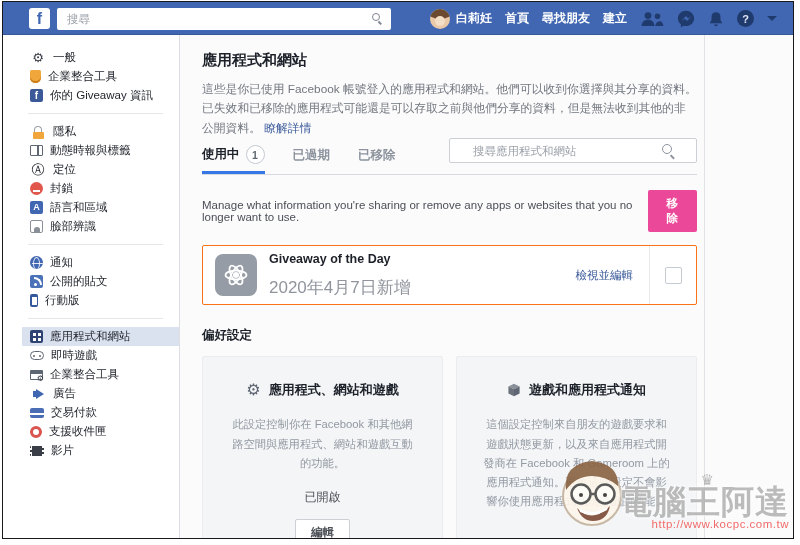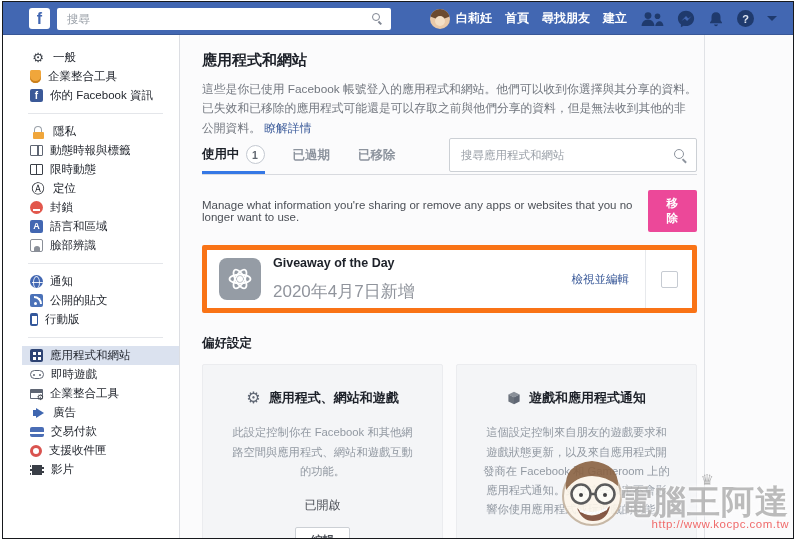--- a/index.html
+++ b/index.html
@@ -104,36 +104,36 @@
   .page-title{font-size:15px;font-weight:700;color:#1d2129;margin:4px 0 10px;}
   .page-desc{font-size:11.8px;color:#71767e;line-height:1.65;margin:0;}
   .learn-more{color:#385898;cursor:pointer;}
   .tabs-row{position:relative;border-bottom:1px solid #d8dadf;height:36px;
             display:flex;align-items:flex-end;}
   .tab{margin-right:28px;padding-bottom:10px;font-size:12.5px;font-weight:700;color:#8d949e;
        cursor:pointer;display:flex;align-items:center;gap:6px;}
   .tab.active{color:#1d2129;padding-bottom:7px;border-bottom:3px solid #3578e5;}
   .tab-badge{width:17px;height:17px;border:1px solid #c4c9d1;border-radius:50%;background:#fff;
              font-size:10.5px;color:#606770;display:flex;align-items:center;justify-content:center;}
-  .apps-search{position:absolute;right:0;top:0;width:248px;height:34px;background:#fff;
+  .apps-search{position:absolute;right:0;top:0;width:248px;height:25px;background:#fff;
                border:1px solid #ccd0d5;border-radius:2px;box-sizing:border-box;
-               display:flex;align-items:center;padding:0 9px;}
+               display:flex;align-items:center;padding:0 21px;}
   .apps-search input{flex:1;border:none;outline:none;font-size:11.5px;color:#1d2129;
                      background:transparent;font-family:inherit;}
   .apps-search input::placeholder{color:#9aa0a8;}
   .mag2{width:13px;height:13px;position:relative;flex:none;}
   .mag2::before{content:"";position:absolute;left:0;top:0;width:8px;height:8px;
                 border:1.5px solid #8d949e;border-radius:50%;}
   .mag2::after{content:"";position:absolute;right:0;bottom:0;width:5px;height:1.5px;
                background:#8d949e;transform:rotate(45deg);}
   .manage-row{margin-top:15px;display:flex;align-items:center;justify-content:space-between;}
   .manage-text{font-size:11.5px;color:#4b4f56;}
   .remove-btn{background:#ec4899;color:#fff;border:none;border-radius:2px;font-weight:700;
               font-size:11.5px;padding:6px 15px;cursor:default;font-family:inherit;}
-  .app-card{margin-top:13px;background:#fff;border:5px solid #f97316;border-radius:2px;
+  .app-card{margin-top:13px;background:#fff;border:1px solid #f97316;border-radius:2px;
             display:flex;align-items:stretch;height:58px;}
   .app-left{display:flex;align-items:center;padding-left:12px;gap:12px;flex:1;min-width:0;}
   .app-icon{width:42px;height:42px;border-radius:8px;background:#959ca5;flex:none;
             display:flex;align-items:center;justify-content:center;}
   .app-name{font-size:12.5px;font-weight:700;color:#1d2129;}
   .app-date{font-size:17px;color:#90949c;margin-top:10px;}
   .view-edit{align-self:center;font-size:11.5px;color:#385898;margin-right:16px;cursor:pointer;white-space:nowrap;}
   .check-cell{width:46px;border-left:1px solid #e7e9ec;display:flex;align-items:center;justify-content:center;flex:none;}
   .checkbox{width:15px;height:15px;border:1px solid #c6cbd2;border-radius:2px;background:#fff;cursor:pointer;}
   .prefs-title{margin-top:22px;font-size:12.5px;font-weight:700;color:#1d2129;}
@@ -209,34 +209,30 @@
       <div class="sb-item">
         <i class="si i-general"></i>
         <span>一般</span>
       </div>
       <div class="sb-item">
         <i class="si i-security"></i>
         <span>企業整合工具</span>
       </div>
       <div class="sb-item">
         <i class="si i-fbinfo"></i>
-        <span>你的 Facebook 資訊</span>
+        <span>你的 Giveaway 資訊</span>
       </div>
       <div class="sb-divider"></div>
       <div class="sb-item">
         <i class="si i-privacy"></i>
         <span>隱私</span>
       </div>
       <div class="sb-item">
         <i class="si i-timeline"></i>
         <span>動態時報與標籤</span>
-      </div>
-      <div class="sb-item">
-        <i class="si i-stories"></i>
-        <span>限時動態</span>
       </div>
       <div class="sb-item">
         <i class="si i-location"></i>
         <span>定位</span>
       </div>
       <div class="sb-item">
         <i class="si i-blocking"></i>
         <span>封鎖</span>
       </div>
       <div class="sb-item">

